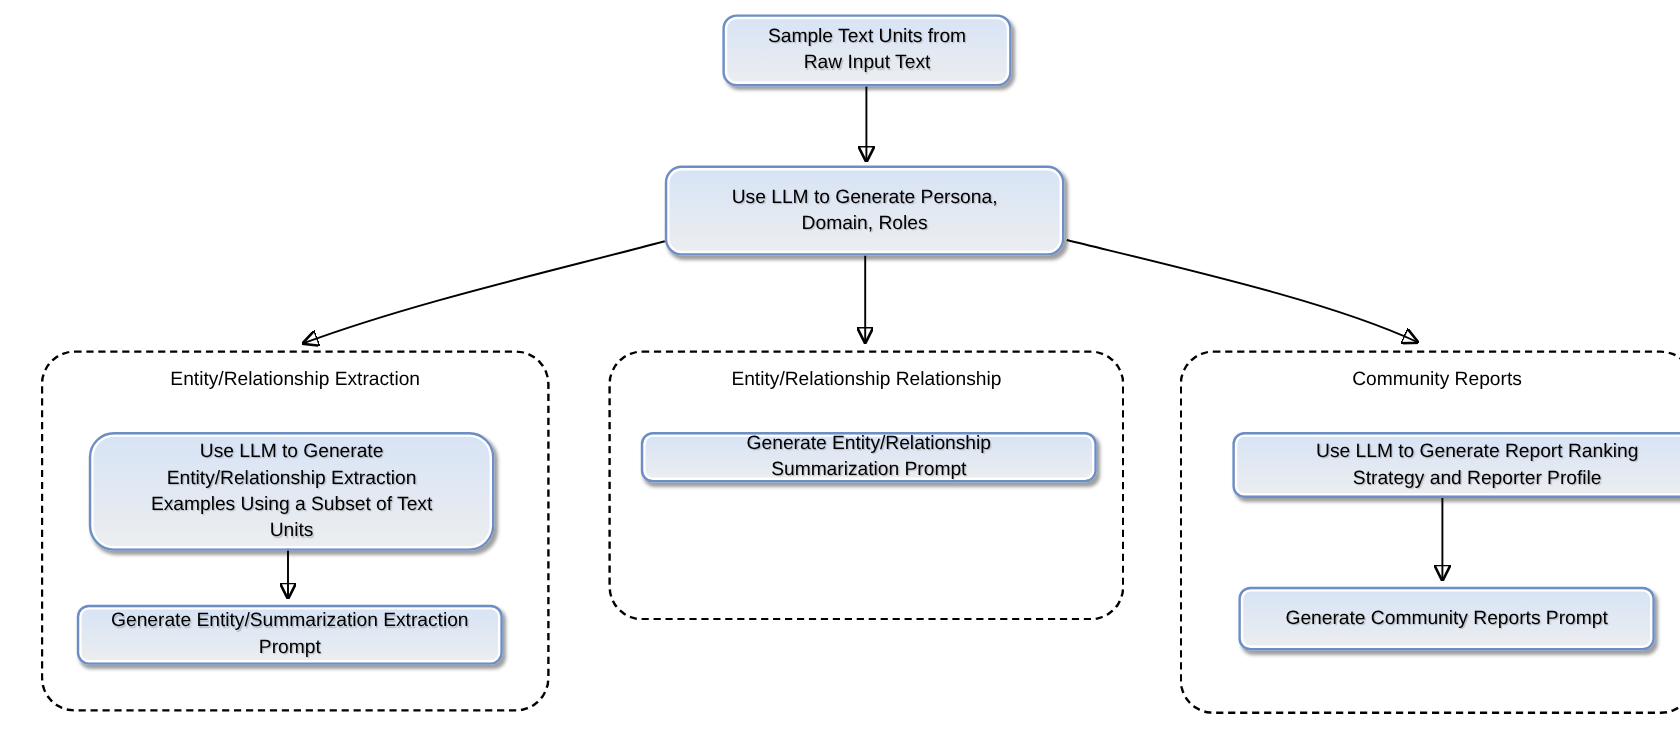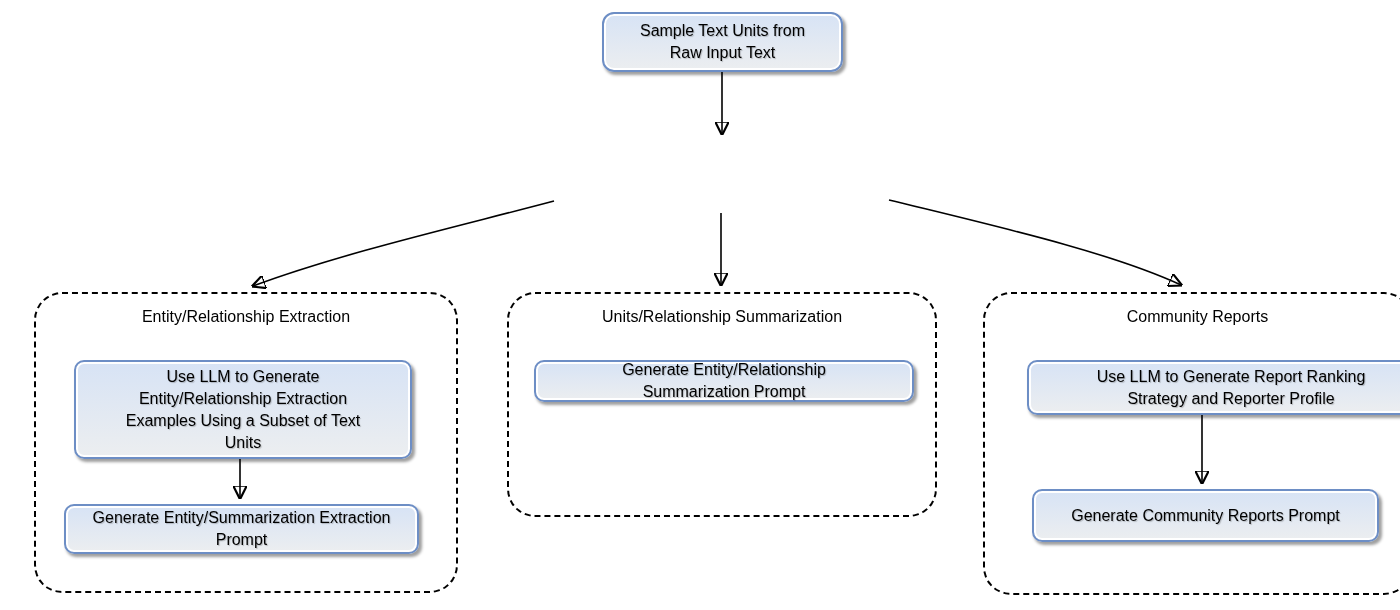--- a/index.html
+++ b/index.html
@@ -50,21 +50,21 @@
     position:absolute;left:0;right:0;top:13px;
     text-align:center;
     font-size:16px;line-height:20px;
   }
   
   #node-sample{left:582px;top:12px;width:241px;height:60px;}
   #node-persona{left:534px;top:138px;width:333px;height:75px;border-radius:14px;}
   #group-extraction{left:14px;top:292px;width:424px;height:301px;}
   #group-summarization{left:487px;top:292px;width:430px;height:225px;}
   #group-community{left:963px;top:292px;width:429px;height:303px;}
-  #box-extraction-examples{left:38px;top:66px;width:338px;height:99px;border-radius:10px;}
+  #box-extraction-examples{left:38px;top:66px;width:338px;height:99px;border-radius:21px;}
   #box-extraction-prompt{left:28px;top:210px;width:355px;height:50px;border-radius:10px;}
   #box-summarization-prompt{left:25px;top:66px;width:380px;height:42px;border-radius:10px;}
   #box-report-ranking{left:42px;top:66px;width:408px;height:55px;border-radius:10px;}
   #box-community-prompt{left:47px;top:195px;width:347px;height:53px;border-radius:10px;}
 </style>
 </head>
 <body>
 
 <div class="canvas">
 
@@ -78,33 +78,35 @@
     <path d="M534 201 C 440 226, 325 252, 233 286" marker-end="url(#ah)"></path>
     <path d="M701 213 L701 285" marker-end="url(#ah)"></path>
     <path d="M869 200 C 975 226, 1090 252, 1161 285" marker-end="url(#ah)"></path>
     <path d="M220 457 L220 498" marker-end="url(#ah)"></path>
     <path d="M1182 413 L1182 483" marker-end="url(#ah)"></path>
   </svg>
 
   <div class="node" id="node-sample">Sample Text Units from
 Raw Input Text</div>
 
+  <div class="node" id="node-persona">Use LLM to Generate Persona,
+Domain, Roles</div>
 
   <div class="group" id="group-extraction">
     <div class="group-title">Entity/Relationship Extraction</div>
     <div class="node" id="box-extraction-examples">Use LLM to Generate
 Entity/Relationship Extraction
 Examples Using a Subset of Text
 Units</div>
     <div class="node" id="box-extraction-prompt">Generate Entity/Summarization Extraction
 Prompt</div>
   </div>
 
   <div class="group" id="group-summarization">
-    <div class="group-title">Units/Relationship Summarization</div>
+    <div class="group-title">Entity/Relationship Relationship</div>
     <div class="node" id="box-summarization-prompt">Generate Entity/Relationship
 Summarization Prompt</div>
   </div>
 
   <div class="group" id="group-community">
     <div class="group-title">Community Reports</div>
     <div class="node" id="box-report-ranking">Use LLM to Generate Report Ranking
 Strategy and Reporter Profile</div>
     <div class="node" id="box-community-prompt">Generate Community Reports Prompt</div>
   </div>

